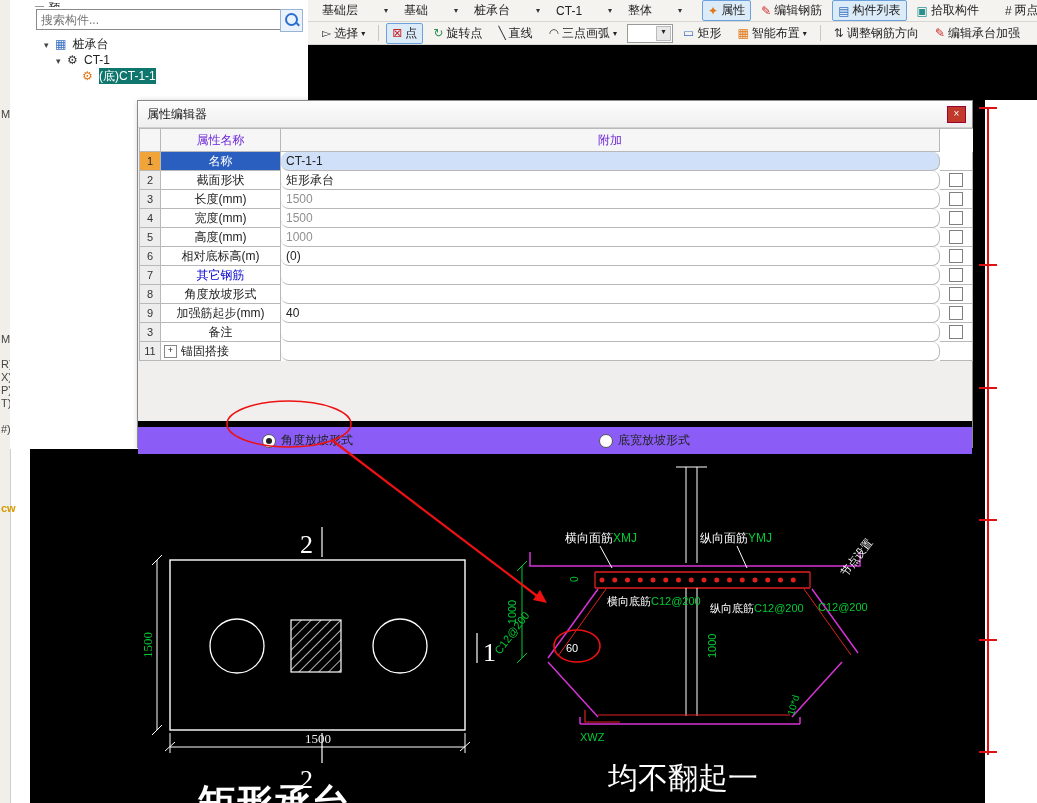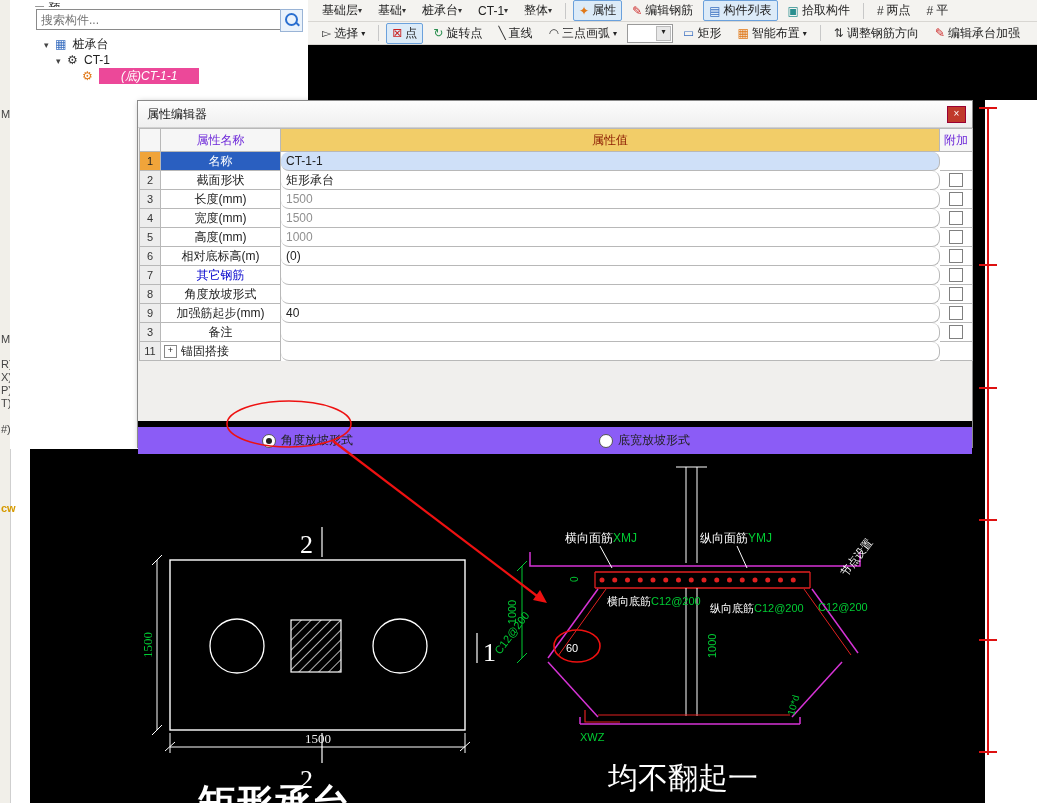--- a/index.html
+++ b/index.html
@@ -15,28 +15,28 @@
   .sidebar{position:absolute;left:10px;top:0;width:298px;height:449px;background:#fff;border-right:1px solid #9a9a9a;overflow:hidden;}
   .side-topcut{position:absolute;left:24px;top:0;height:7px;overflow:hidden;font-size:12px;color:#333;}
   .search-row{position:absolute;left:0;top:8px;width:254px;height:24px;}
   .search-input{position:absolute;left:26px;top:1px;width:238px;height:19px;border:1px solid #8a8a8a;padding:0 4px;font-size:12px;color:#333;font-family:inherit;}
   .search-btn{position:absolute;left:270px;top:1px;width:21px;height:21px;border:1px solid #9ab4d6;background:#eaf2fb;cursor:pointer;}
   .mag{position:absolute;left:4px;top:3px;width:9px;height:9px;border:2px solid #2a6fd0;border-radius:50%;}
   .mag::after{content:"";position:absolute;left:8px;top:8px;width:5px;height:2px;background:#2a6fd0;transform:rotate(45deg);}
   .tree-item{position:absolute;height:16px;line-height:16px;white-space:nowrap;}
   .caret{color:#444;font-size:9px;margin-right:3px;}
   .tree-ico{font-size:11px;margin-right:3px;}
-  .tree-label.sel{background:#ec4899;color:#fff;padding:1px 22px;font-style:italic;}
+  .tree-label.sel{background:#0f766e;color:#fff;padding:1px 0;}
 
   
   .tb{position:absolute;left:308px;width:729px;background:#f4f3f0;border-bottom:1px solid #d8d6d2;
       display:flex;align-items:center;gap:4px;padding-left:8px;box-sizing:border-box;overflow:hidden;white-space:nowrap;}
   .tb1{top:0;height:22px;}
   .tb2{top:22px;height:23px;}
-  .combo{display:flex;align-items:center;gap:0;padding:1px 6px;cursor:pointer;}
+  .combo{display:flex;align-items:center;gap:26px;padding:1px 6px;cursor:pointer;}
   .combo .dd{font-size:8px;color:#333;}
   .tbtn{display:flex;align-items:center;gap:3px;padding:1px 5px;border:1px solid transparent;cursor:pointer;}
   .tbtn.pressed{border:1px solid #6ba1dc;background:#dcebf8;border-radius:2px;}
   .tsep{width:1px;height:16px;background:#c8c8c8;margin:0 3px;}
   .ti{font-size:12px;}
   .ti.orange{color:#e07818;} .ti.red{color:#cc2222;} .ti.blue{color:#3a6fc0;} .ti.teal{color:#2a8f8f;} .ti.dark{color:#333;} .ti.green{color:#2a8f4f;}
   .mini-combo{width:44px;height:17px;background:#fff;border:1px solid #9a9a9a;position:relative;}
   .mini-combo .dd{position:absolute;right:1px;top:1px;width:13px;height:13px;font-size:8px;text-align:center;background:#e8e8e8;border:1px solid #bbb;}
 
   
@@ -340,21 +340,20 @@
   <div class="dialog">
     <div class="dlg-title">属性编辑器</div>
     <div class="dlg-close">
       <span>×</span>
     </div>
 
     <div class="tbl">
       <div class="tr head">
         <div class="th"></div>
         <div class="th">属性名称</div>
-        <div class="th valh">属性值</div>
         <div class="th">附加</div>
       </div>
 
       <div class="tr">
         <div class="td num sel">1</div>
         <div class="td name sel">名称</div>
         <div class="td val sel">CT-1-1</div>
         <div class="td"></div>
       </div>
       <div class="tr">

